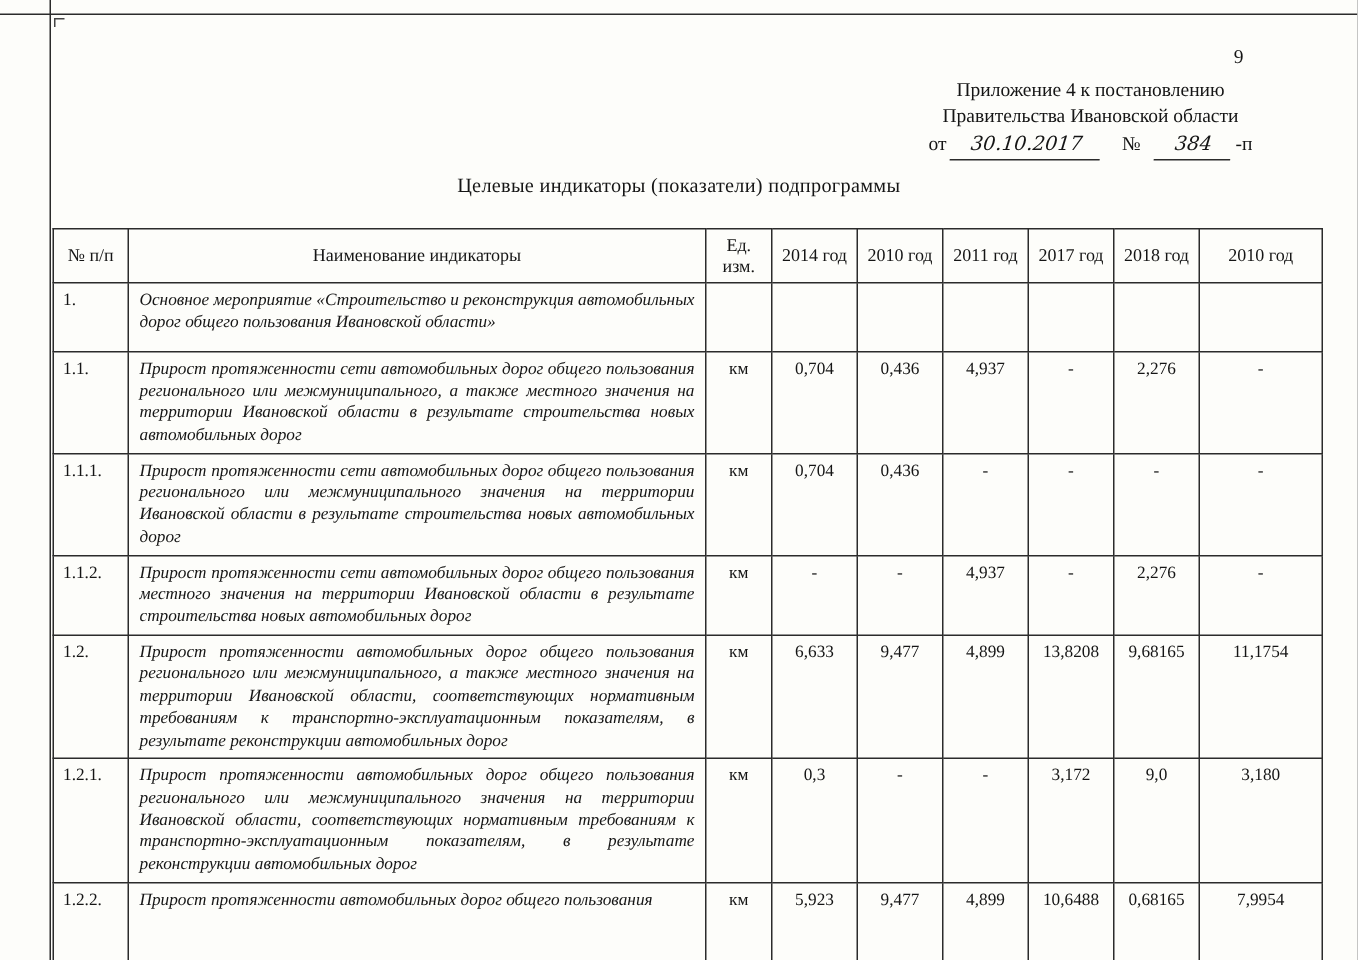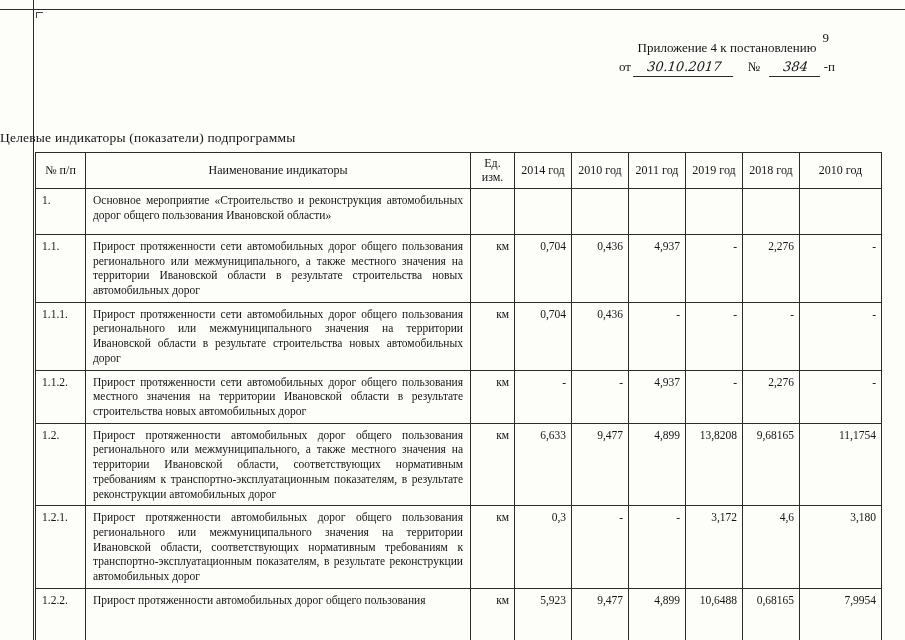--- a/index.html
+++ b/index.html
@@ -8,60 +8,61 @@
     position:relative; width:905px; height:640px; margin:0 auto;
     background:#fdfdfa; color:#151515; overflow:hidden;
     font-family:"Liberation Serif", serif;
   }
   .scan-line-top  { position:absolute; left:0; top:9px;  width:905px; height:1px; background:#2b2b2b; }
   .scan-line-left { position:absolute; left:33px; top:0; width:1px; height:640px; background:#2b2b2b; }
   .scan-tick { position:absolute; left:36px; top:12px; width:7px; height:6px; border-left:1px solid #444; border-top:1px solid #444; }
 
   .page-number { position:absolute; top:30px; right:76px; font-size:13px; }
 
-  .annex { position:absolute; top:40px; right:70px; text-align:center; font-size:13px; line-height:1.3; white-space:nowrap; }
+  .annex { position:absolute; top:52px; right:70px; text-align:center; font-size:13px; line-height:1.3; white-space:nowrap; }
   .annex .date-line { margin-top:2px; }
   .hand {
     display:inline-block; font-style:italic; font-family:"DejaVu Serif", serif;
     border-bottom:1px solid #2b2b2b; padding:0 13px 0 13px; transform:skewX(-6deg);
   }
   .num-sign { display:inline-block; margin:0 6px 0 10px; }
 
-  .doc-title { position:absolute; top:130px; left:0; width:100%; text-align:left; font-size:13.5px; letter-spacing:0.2px; }
+  .doc-title { position:absolute; top:116px; left:0; width:100%; text-align:center; font-size:13.5px; letter-spacing:0.2px; }
 
   table.indicators {
     position:absolute; top:152px; left:35px; width:846px;
     border-collapse:collapse; table-layout:fixed; font-size:11.5px;
   }
   .indicators th, .indicators td {
     border:1px solid #2b2b2b; vertical-align:top; padding:4px 5px;
   }
   .indicators th {
     font-weight:normal; text-align:center; vertical-align:middle;
     padding:3px 2px; line-height:1.2; font-size:12px;
   }
   td.num  { text-align:left; padding-left:6px; line-height:1.25; }
-  td.name { text-align:justify; line-height:1.28; padding:4px 7px; }
-  td.unit, td.val { text-align:right; line-height:1.25; }
+  td.name { text-align:justify; line-height:1.28; padding:4px 7px;font-style:italic; }
+  td.unit, td.val { text-align:center; line-height:1.25; }
   tr.row-first td { height:46px; }
   tr.row-last  td { height:90px; }
 </style>
 </head>
 <body>
 
 <div class="page">
 
   <div class="scan-line-top"></div>
   <div class="scan-line-left"></div>
   <div class="scan-tick"></div>
 
   <div class="page-number">9</div>
 
   <div class="annex">
     <div>Приложение 4 к постановлению</div>
+    <div>Правительства Ивановской области</div>
     <div class="date-line">
       <span>от</span>
       <span class="hand">30.10.2017</span>
       <span class="num-sign">№</span>
       <span class="hand">384</span>
       <span>-п</span>
     </div>
   </div>
 
   <div class="doc-title">Целевые индикаторы (показатели) подпрограммы</div>
@@ -79,21 +80,21 @@
         <col style="width:82px">
     </colgroup>
     <thead>
       <tr>
         <th>№ п/п</th>
         <th>Наименование индикаторы</th>
         <th>Ед. изм.</th>
         <th>2014 год</th>
         <th>2010 год</th>
         <th>2011 год</th>
-        <th>2019 год</th>
+        <th>2017 год</th>
         <th>2018 год</th>
         <th>2010 год</th>
       </tr>
     </thead>
     <tbody>
       <tr class="row-first">
         <td class="num">1.</td>
         <td class="name">Основное мероприятие «Строительство и реконструкция автомобильных дорог общего пользования Ивановской области»</td>
         <td class="unit"></td>
         <td class="val"></td>
@@ -148,21 +149,21 @@
         <td class="val">11,1754</td>
       </tr>
       <tr>
         <td class="num">1.2.1.</td>
         <td class="name">Прирост протяженности автомобильных дорог общего пользования регионального или межмуниципального значения на территории Ивановской области, соответствующих нормативным требованиям к транспортно-эксплуатационным показателям, в результате реконструкции автомобильных дорог</td>
         <td class="unit">км</td>
         <td class="val">0,3</td>
         <td class="val">-</td>
         <td class="val">-</td>
         <td class="val">3,172</td>
-        <td class="val">4,6</td>
+        <td class="val">9,0</td>
         <td class="val">3,180</td>
       </tr>
       <tr class="row-last">
         <td class="num">1.2.2.</td>
         <td class="name">Прирост протяженности автомобильных дорог общего пользования</td>
         <td class="unit">км</td>
         <td class="val">5,923</td>
         <td class="val">9,477</td>
         <td class="val">4,899</td>
         <td class="val">10,6488</td>

